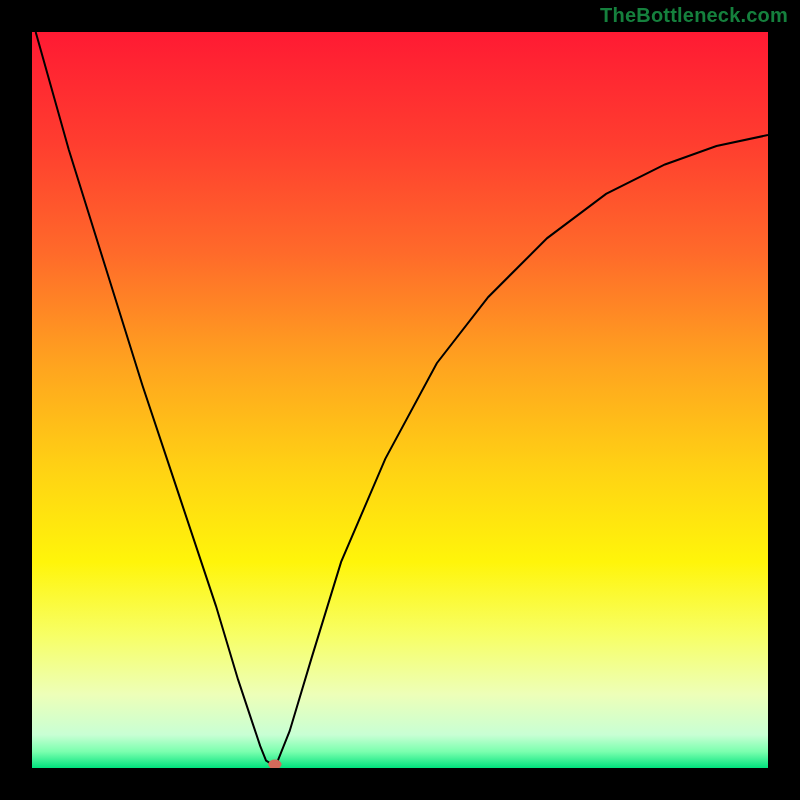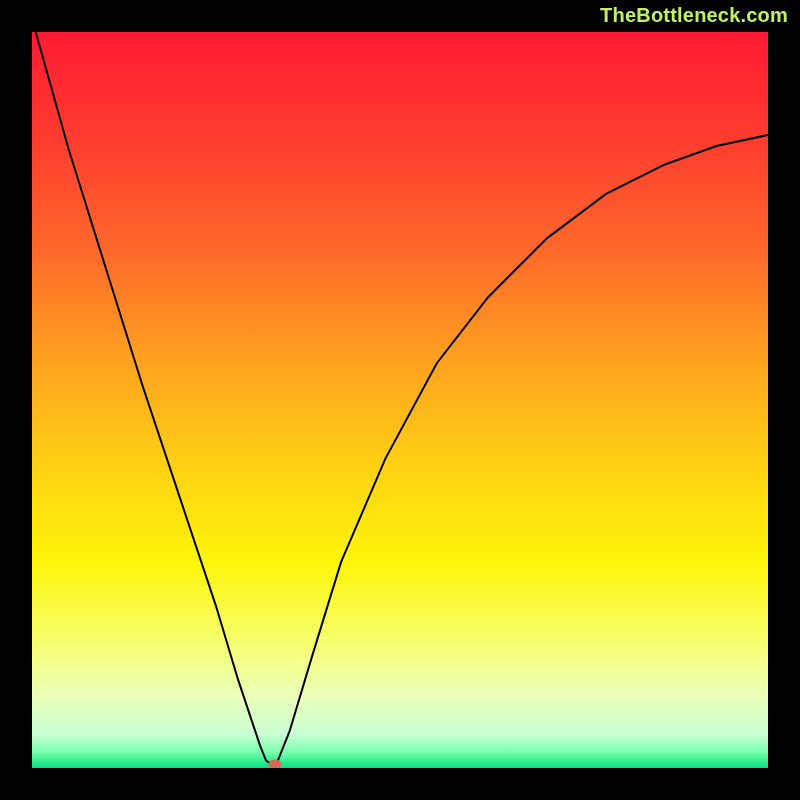--- a/index.html
+++ b/index.html
@@ -14,21 +14,21 @@
   .frame {
     position: relative;
     width: 800px;
     height: 800px;
     background: #000;
   }
   .watermark {
     position: absolute;
     top: 4px;
     right: 12px;
-    color: #bef264;
+    color: #15803d;
     font-size: 20px;
     font-weight: 600;
     letter-spacing: 0.2px;
     z-index: 10;
   }
   svg.plot {
     position: absolute;
     left: 32px;
     top: 32px;
     width: 736px;

